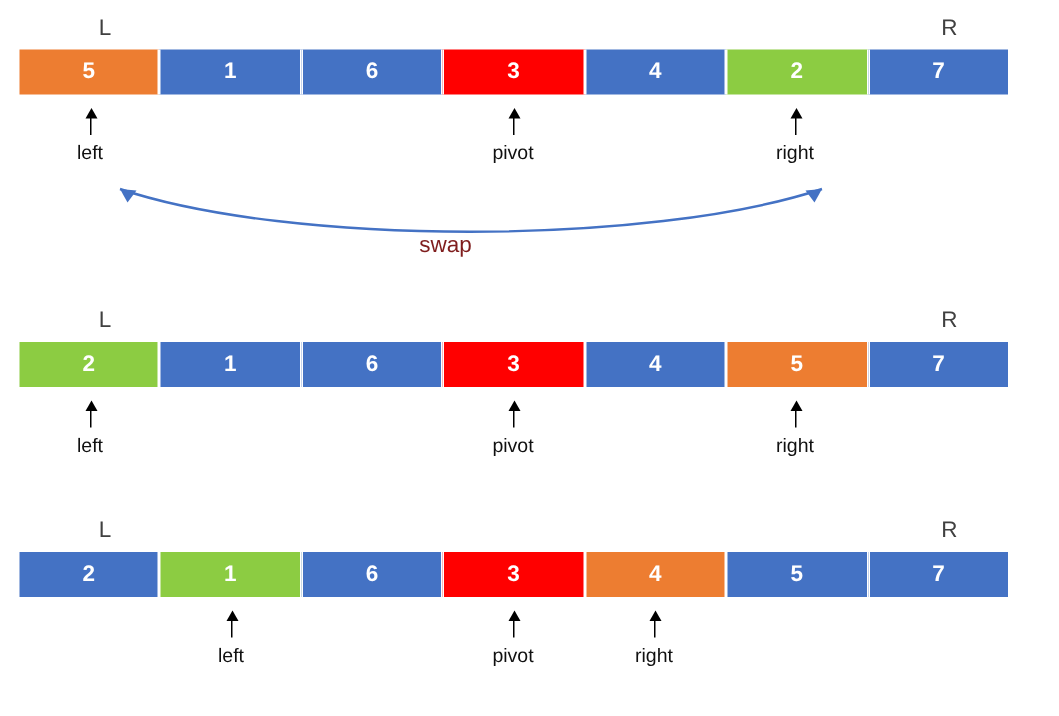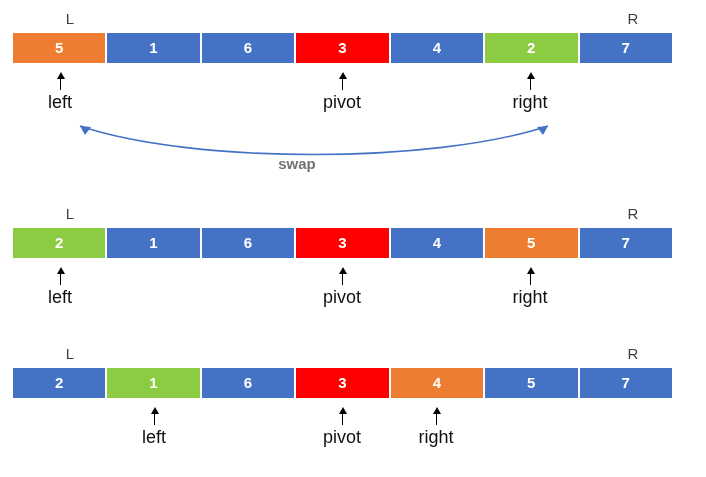--- a/index.html
+++ b/index.html
@@ -95,40 +95,39 @@
     border-left: 4px solid transparent;
     border-right: 4px solid transparent;
     border-bottom: 7px solid #000000;
   }
   .pointer .caption {
     position: absolute;
     left: 0;
     top: 19px;
     width: 120px;
     text-align: center;
-    font-size: 18px;
+    font-size: 13px;
     color: #101010;
     line-height: 18px;
   }
 
   
   .swaparc {
     position: absolute;
     left: 0;
     top: 0;
   }
   .swaplabel {
     position: absolute;
     font-size: 15px;
-    color: #737373;
+    color: #7f1d1d;
     text-align: center;
     width: 120px;
     margin-left: -60px;
     line-height: 18px;
-    font-weight: bold;
   }
 </style>
 </head>
 <body>
 
 <div class="stage">
 
   <div class="row" style="top:33px;">
     <div class="endlabel" style="left:57px; top:-23px;">L</div>
     <div class="endlabel" style="left:620px; top:-23px;">R</div>

